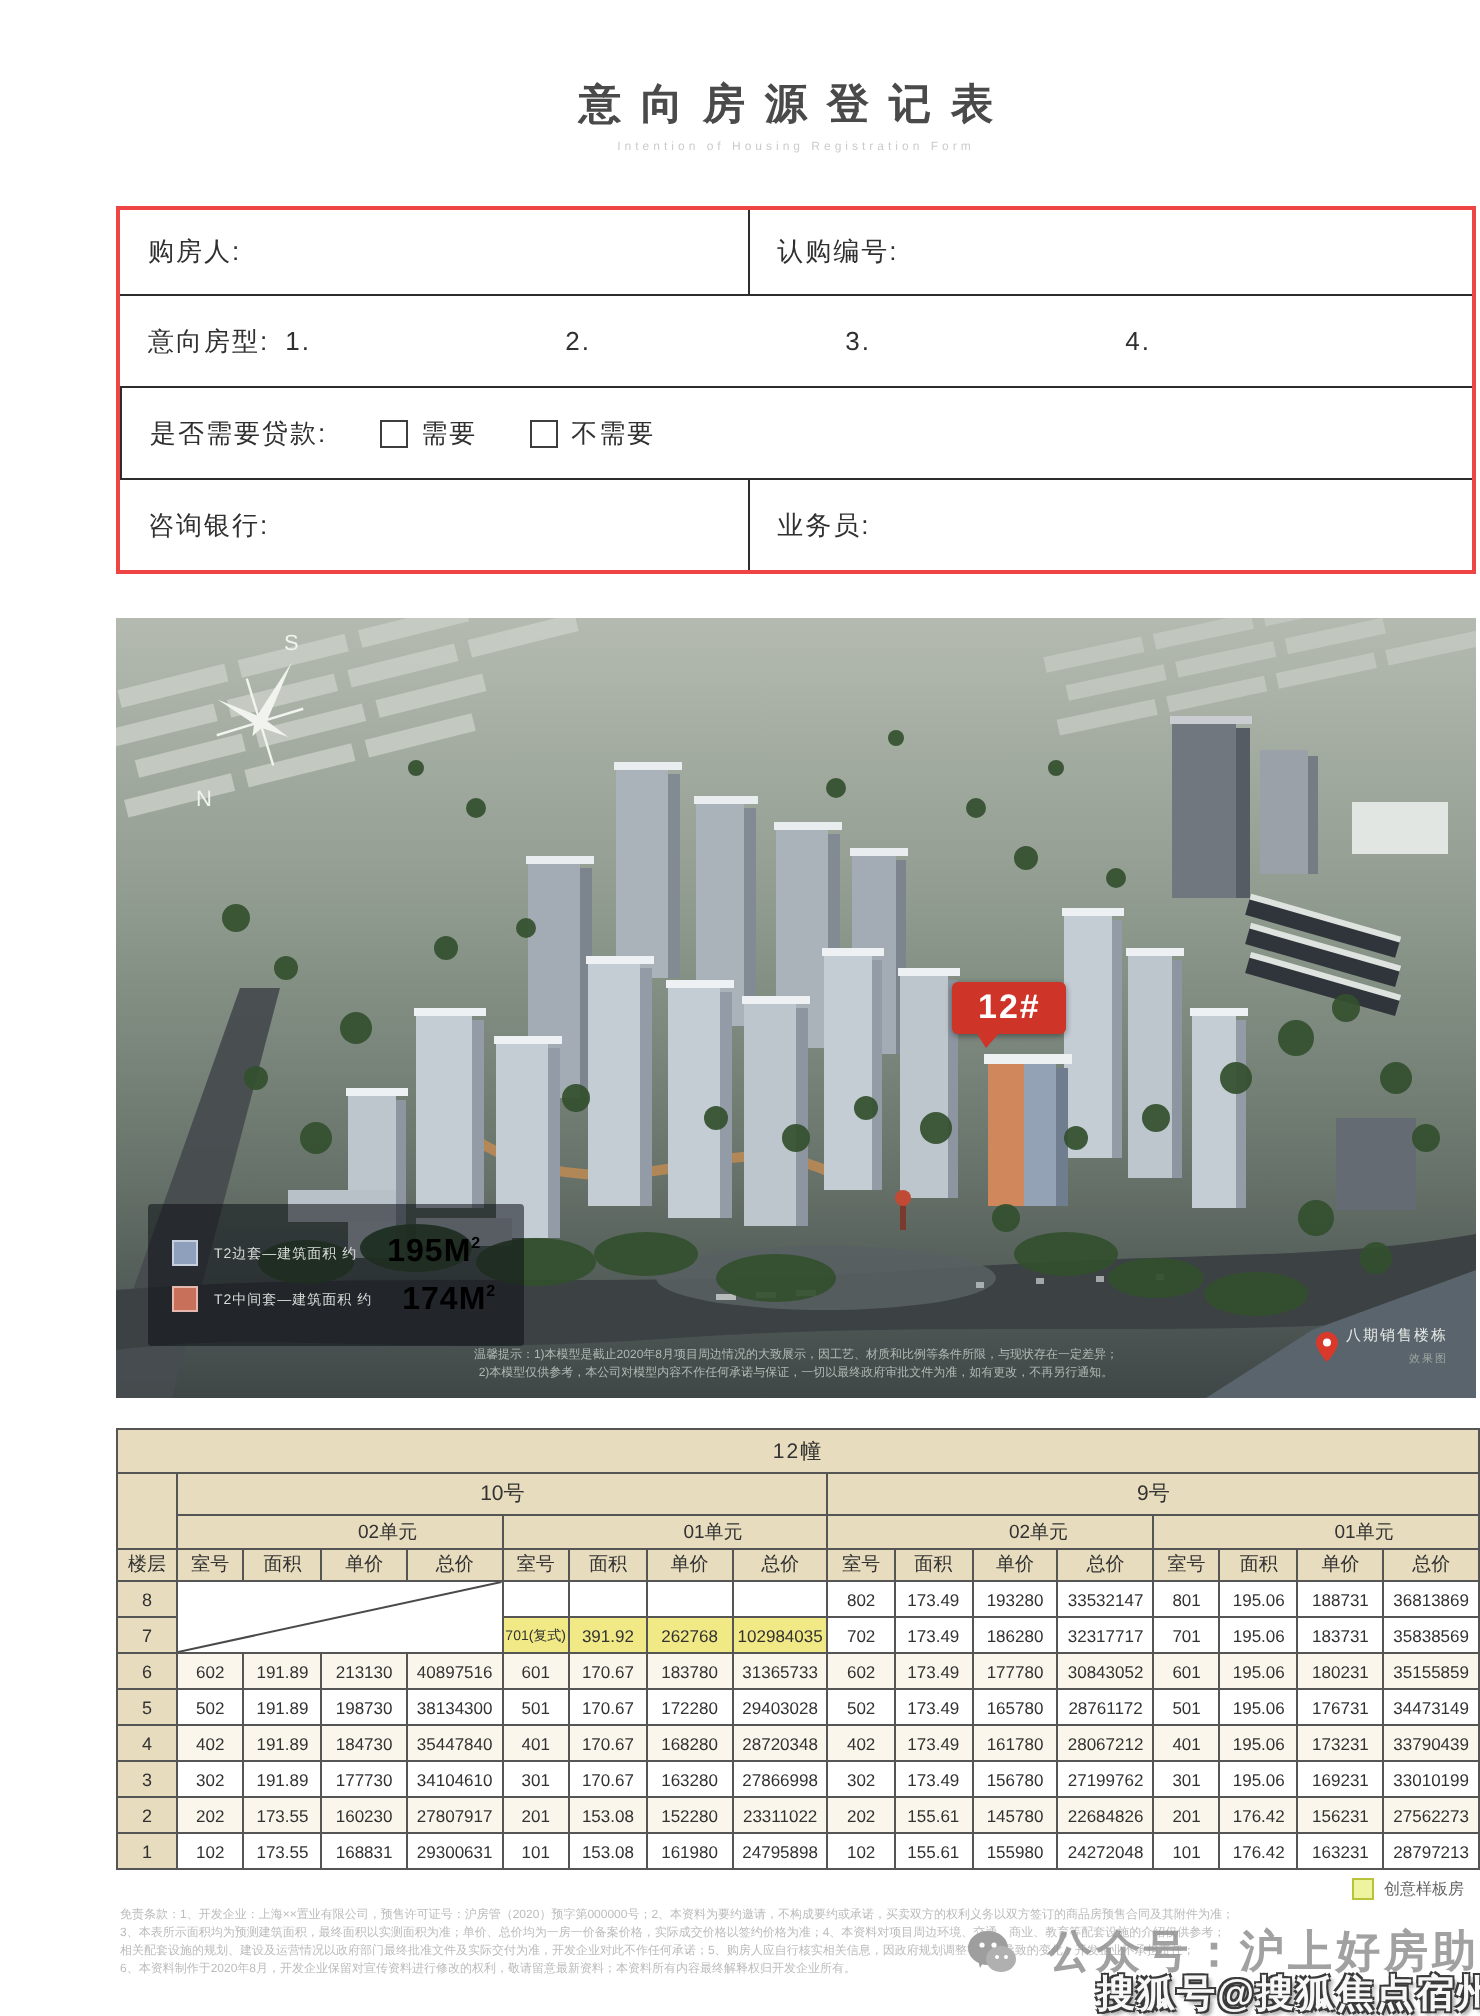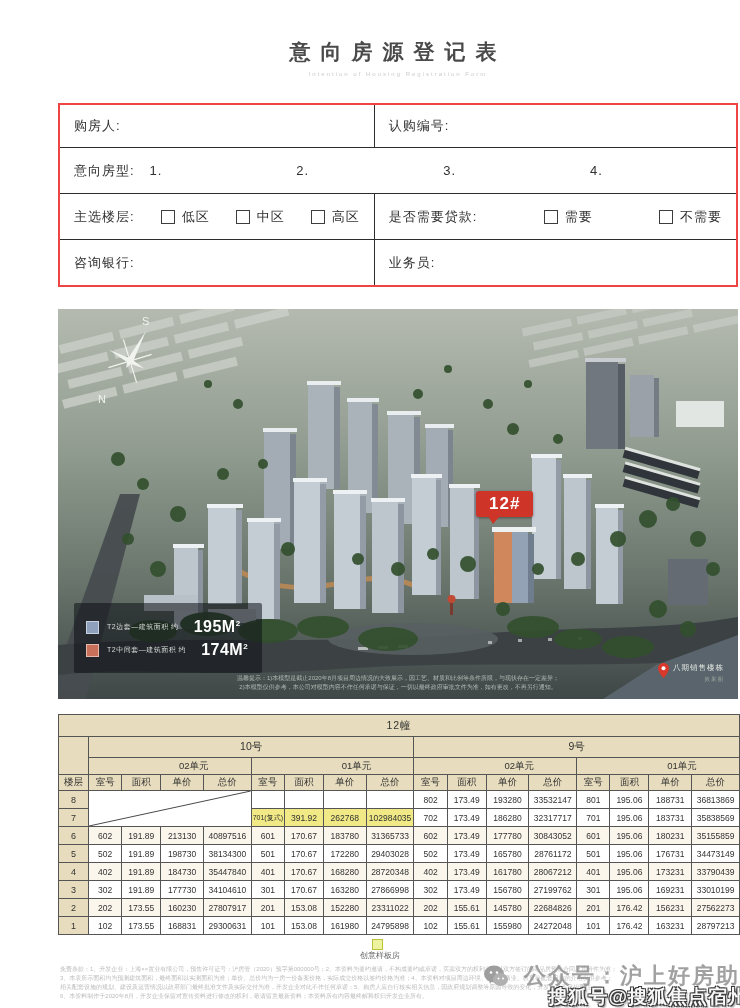--- a/index.html
+++ b/index.html
@@ -10,21 +10,21 @@
   .doc-title{margin:0;padding-top:38px;text-align:center;font-size:21px;font-weight:600;
              letter-spacing:10px;color:#4a4a4a;}
   .doc-subtitle{margin-top:5px;text-align:center;font-size:6px;color:#cccccc;letter-spacing:2px;}
 
   
   .reg-form{margin:26px 30px 0;border:2px solid #ef4444;}
   .fr{display:flex;border-top:1.5px solid #2d2d2d;}
   .fr:first-child{border-top:none;}
   .fc{box-sizing:border-box;display:flex;align-items:center;font-size:13px;color:#303030;
       letter-spacing:1px;padding:0 14px;height:42px;}
-  .fr.tall .fc{height:45px;justify-content:space-between;}
+  .fr.tall .fc{height:45px;}
   .fc.left{width:46.4%;}
   .fc.right{width:53.6%;border-left:1.5px solid #2d2d2d;}
   .fc.full{width:100%;}
   .intent-item{display:inline-block;width:132px;margin-left:8px;}
   .cbgroup{display:inline-flex;align-items:center;margin-left:26px;}
   .cbgroup:first-of-type{margin-left:14px;}
   .cbox{display:inline-block;width:12px;height:12px;border:1.5px solid #3d3d3d;margin-right:7px;
         background:#fff;}
 
   
@@ -36,25 +36,25 @@
   .badge12 .tail{position:absolute;left:12px;bottom:-7px;width:0;height:0;
            border-left:5px solid transparent;border-right:7px solid transparent;
            border-top:8px solid #ce3428;}
   .img-legend{position:absolute;left:16px;bottom:26px;background:rgba(12,17,22,.55);
               padding:10px 14px 9px 12px;border-radius:2px;}
   .legend-row{display:flex;align-items:center;margin:5px 0;}
   .sw{width:11px;height:11px;margin-right:8px;border:1px solid rgba(255,255,255,.5);}
   .sw-blue{background:#8fa0bc;}
   .sw-salmon{background:#c8705a;}
   .lg-small{font-size:7px;color:#d8dcd8;margin-right:3px;letter-spacing:.5px;}
-  .lg-big{font-size:16px;font-weight:700;color:#ffffff;letter-spacing:.5px;padding-left:12px;}
+  .lg-big{font-size:16px;font-weight:700;color:#000000;letter-spacing:.5px;padding-left:12px;}
   .lg-big sup{font-size:8px;}
   .img-caption{position:absolute;left:18%;bottom:7px;width:64%;text-align:center;
                font-size:6px;line-height:9px;color:#c3c9c4;opacity:.85;}
-  .map-pin{position:absolute;right:14px;bottom:16px;display:flex;align-items:flex-start;gap:4px;}
+  .map-pin{position:absolute;right:14px;bottom:16px;display:flex;align-items:center;gap:4px;}
   .pin-text{font-size:7.5px;color:#e6e9e5;letter-spacing:1px;}
   .pin-sub{font-size:5.5px;color:#9da69f;text-align:right;margin-top:3px;letter-spacing:1px;}
 
   
   .price-table{width:682px;margin:15px 30px 0;border-collapse:collapse;table-layout:fixed;
                border:1.5px solid #3a3a3a;}
   .price-table th,.price-table td{border:1px solid #555;text-align:center;font-weight:400;
                color:#323232;overflow:hidden;white-space:nowrap;padding:0;}
   .price-table thead th{background:#e7dcbd;}
   .row-title th{height:21px;font-size:10.5px;letter-spacing:1px;}
@@ -65,21 +65,21 @@
   td.floorcell{background:#e7dcbd;font-size:9px;}
   tr.stripe td{background:#fbf6ec;}
   tr.stripe td.floorcell{background:#e7dcbd;}
   td.hl{background:#f0e985 !important;}
   td.tight{font-size:7px;}
   td.diagcell{position:relative;background:#fff !important;}
   td.diagcell svg{position:absolute;inset:0;width:100%;height:100%;}
 
   
   .model-room{display:flex;justify-content:flex-end;align-items:center;margin:4px 36px 0 0;
-              font-size:8px;color:#666;flex-direction:column;}
+              font-size:8px;color:#666;}
   .mr-box{width:9px;height:9px;background:#eef3a0;border:1px solid #b9c23a;margin-right:5px;}
   .legal-block{margin:4px 32px 0;}
   .legal{margin:0 0 1px;font-size:6px;line-height:8px;color:#bcbcbc;text-align:justify;}
 
   
   .wm-wechat{position:absolute;right:4px;bottom:17px;display:flex;align-items:center;gap:15px;
              font-size:22px;font-weight:600;letter-spacing:2px;color:rgba(145,145,145,.85);}
   .wm-sohu{position:absolute;right:0;bottom:-2px;font-size:19px;font-weight:700;letter-spacing:1px;
            color:#f7f7f7;
            text-shadow:-1px -1px 0 #3a3a3a,1px -1px 0 #3a3a3a,-1px 1px 0 #3a3a3a,
@@ -105,35 +105,20 @@
     <div class="fr tall">
       <div class="fc full">
         <span>意向房型:</span>
         <span class="intent-item">1.</span>
         <span class="intent-item">2.</span>
         <span class="intent-item">3.</span>
         <span class="intent-item">4.</span>
       </div>
     </div>
     <div class="fr tall">
-      <div class="fc left">
-        <span>主选楼层:</span>
-        <span class="cbgroup">
-            <span class="cbox"></span>
-            <span>低区</span>
-          </span>
-        <span class="cbgroup">
-            <span class="cbox"></span>
-            <span>中区</span>
-          </span>
-        <span class="cbgroup">
-            <span class="cbox"></span>
-            <span>高区</span>
-          </span>
-      </div>
       <div class="fc right">
         <span>是否需要贷款:</span>
         <span class="cbgroup">
             <span class="cbox"></span>
             <span>需要</span>
           </span>
         <span class="cbgroup">
             <span class="cbox"></span>
             <span>不需要</span>
           </span>

